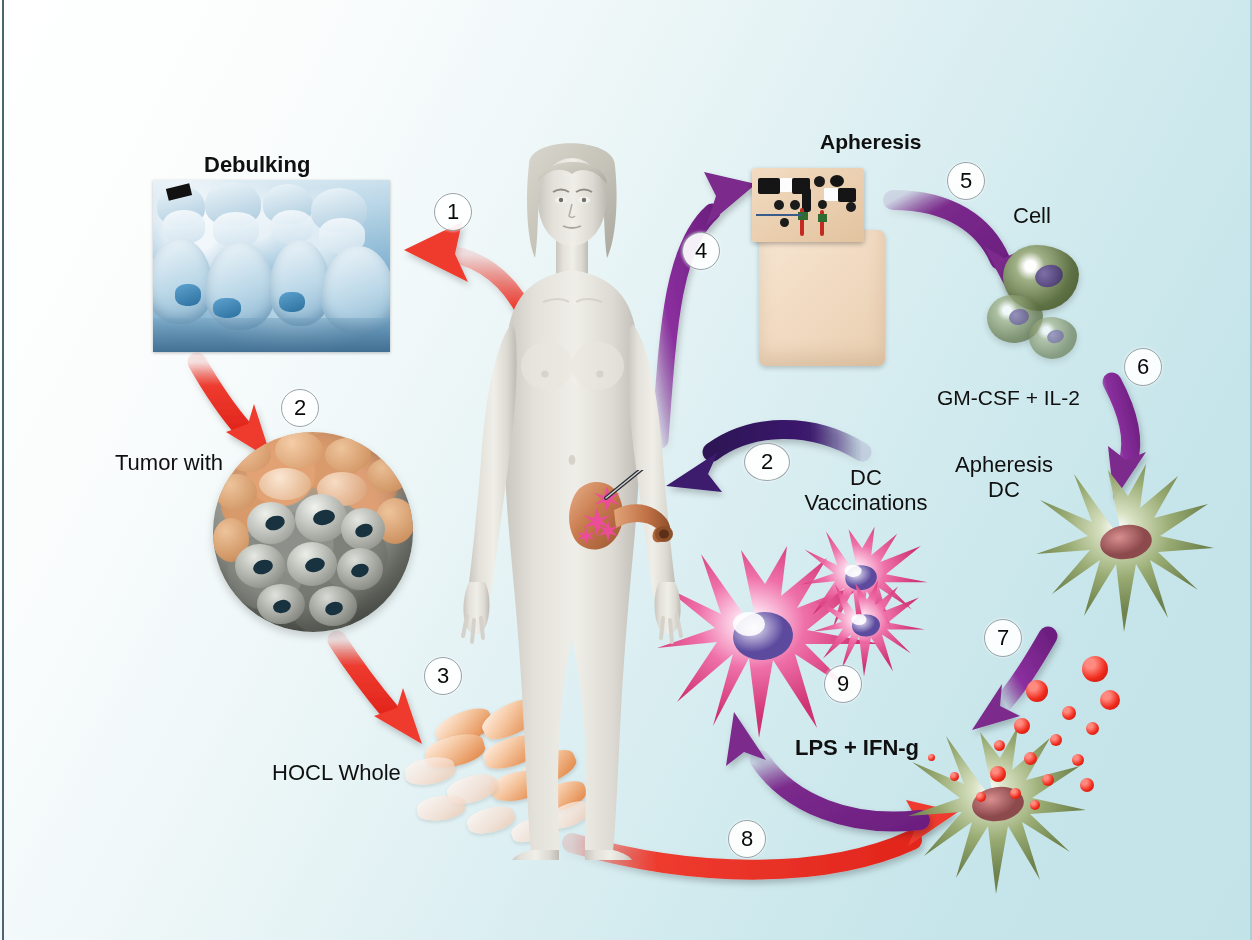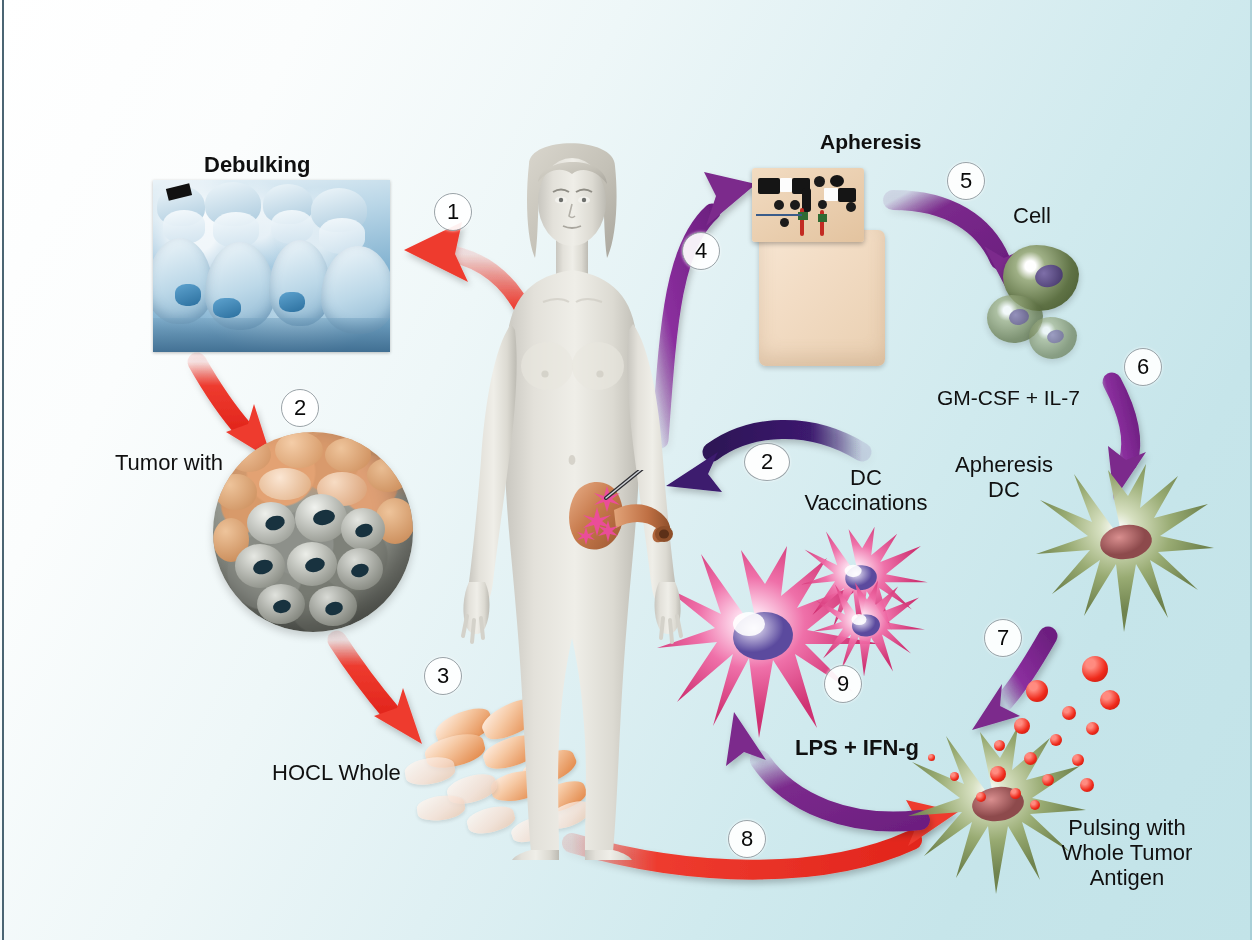--- a/index.html
+++ b/index.html
@@ -328,21 +328,21 @@
       <div class="nuc" style="left:32px;top:20px;width:28px;height:22px;transform:rotate(-16deg);"></div>
     </div>
     <div class="mono" style="left:2px; top:52px;width:56px;height:48px;opacity:.72;">
       <div class="nuc" style="left:22px;top:14px;width:20px;height:16px;transform:rotate(-12deg);"></div>
     </div>
     <div class="mono" style="left:44px;top:74px;width:48px;height:42px;opacity:.62;">
       <div class="nuc" style="left:18px;top:13px;width:17px;height:13px;transform:rotate(-14deg);"></div>
     </div>
   </div>
 
-  <div class="abs lbl" style="left:937px;top:386px;font-size:21px;">GM-CSF + IL-7</div>
+  <div class="abs lbl" style="left:937px;top:386px;font-size:21px;">GM-CSF + IL-2</div>
 
   <div class="abs lbl" style="left:944px;top:452px;font-size:22px;text-align:center;width:120px;">Apheresis
 DC</div>
 
   <div class="abs dcwrap" style="left:1028px;top:456px;">
     <svg width="190" height="180" viewBox="0 0 190 180">
       <defs>
         <radialGradient id="grnBody" cx="46%" cy="38%">
           <stop offset="0%" stop-color="#ffffff"></stop>
           <stop offset="20%" stop-color="#d6dfbe"></stop>
@@ -388,23 +388,20 @@
     <div class="dot" style="left:30px; top:116px;width:16px;height:16px;"></div>
     <div class="dot" style="left:82px; top:124px;width:12px;height:12px;"></div>
     <div class="dot" style="left:120px;top:128px;width:14px;height:14px;"></div>
     <div class="dot" style="left:50px; top:138px;width:11px;height:11px;"></div>
     <div class="dot" style="left:16px; top:142px;width:10px;height:10px;"></div>
     <div class="dot" style="left:70px; top:150px;width:10px;height:10px;"></div>
     <div class="dot" style="left:-10px;top:122px;width:9px; height:9px;"></div>
     <div class="dot" style="left:-32px;top:104px;width:7px; height:7px;"></div>
   </div>
 
-  <div class="abs lbl" style="left:1047px;top:815px;font-size:22px;text-align:center;width:160px;">Pulsing with
-Whole Tumor
-Antigen</div>
 
   <div class="abs lbl" style="left:786px;top:465px;font-size:22px;text-align:center;width:160px;">DC
 Vaccinations</div>
 
   <div class="abs dcwrap" style="left:655px;top:540px;">
     <svg width="230" height="200" viewBox="0 0 230 200">
       <defs>
         <radialGradient id="pnkBody" cx="42%" cy="40%">
           <stop offset="0%" stop-color="#ffffff"></stop>
           <stop offset="14%" stop-color="#ffd9ec"></stop>

